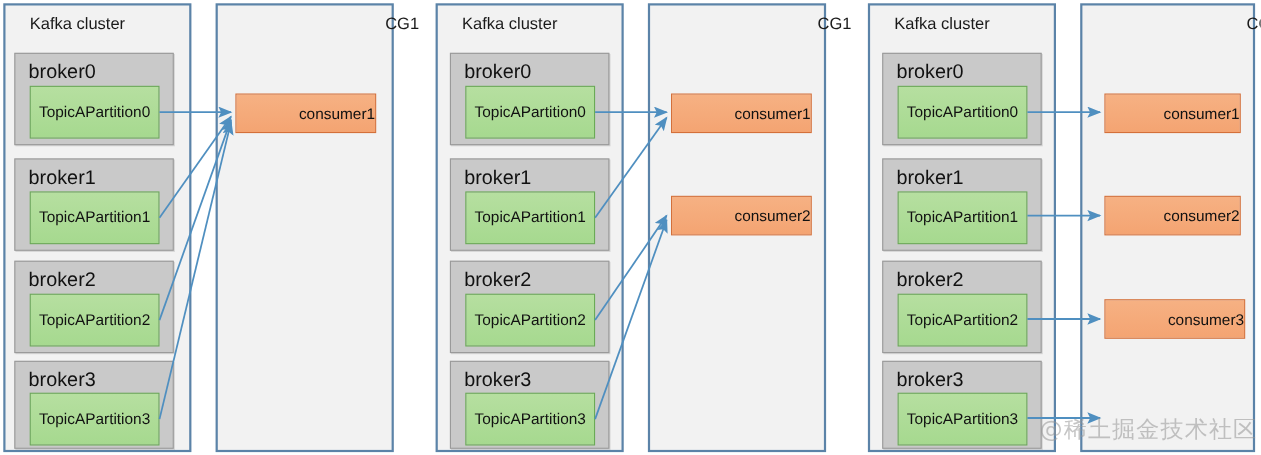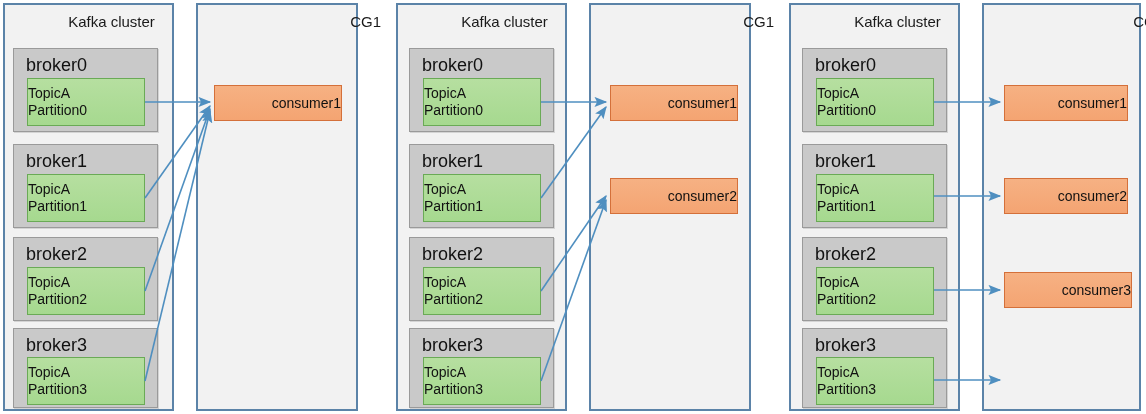--- a/index.html
+++ b/index.html
@@ -31,24 +31,23 @@
     left: 0;
     top: 8px;
     width: 100%;
     text-align: right;
     font-size: 15px;
     color: #1a1a1a;
     white-space: nowrap;
     padding-left: 25px;
   }
   .panel-title.left-title {
-    text-align: center;
+    text-align: left;
     padding-left: 22px;
     box-sizing: border-box;
-    margin-left: 12px;
   }
   .broker {
     position: absolute;
     box-sizing: border-box;
     border: 1px solid #9a9a9a;
     background: #c9c9c9;
     box-shadow: 1px 1px 0 rgba(0,0,0,0.12);
   }
   .broker-label {
     position: absolute;
@@ -57,21 +56,21 @@
     font-size: 18px;
     color: #111111;
     white-space: nowrap;
   }
   .partition {
     position: absolute;
     box-sizing: border-box;
     border: 1px solid #6aaa56;
     background: linear-gradient(#b6dfa0, #a6d98f);
     display: flex;
-    flex-direction: column;
+    align-items: center;
     justify-content: center;
     line-height: 1.22;
     font-size: 14px;
     color: #111111;
   }
   .consumer {
     position: absolute;
     box-sizing: border-box;
     border: 1px solid #d4703a;
     background: linear-gradient(#f6b183, #f4a472);
@@ -259,14 +258,15 @@
       <path d="M541,291 L606,196"></path>
       <path d="M541,381 L606,200"></path>
 
       <path d="M934,102 L1000,102"></path>
       <path d="M934,196 L1000,196"></path>
       <path d="M934,290 L1000,290"></path>
       <path d="M934,380 L1000,380"></path>
     </g>
   </svg>
 
+  <div class="watermark" style="left:945px; top:376px;">@稀土掘金技术社区</div>
 
 </div>
 
 </body></html>

